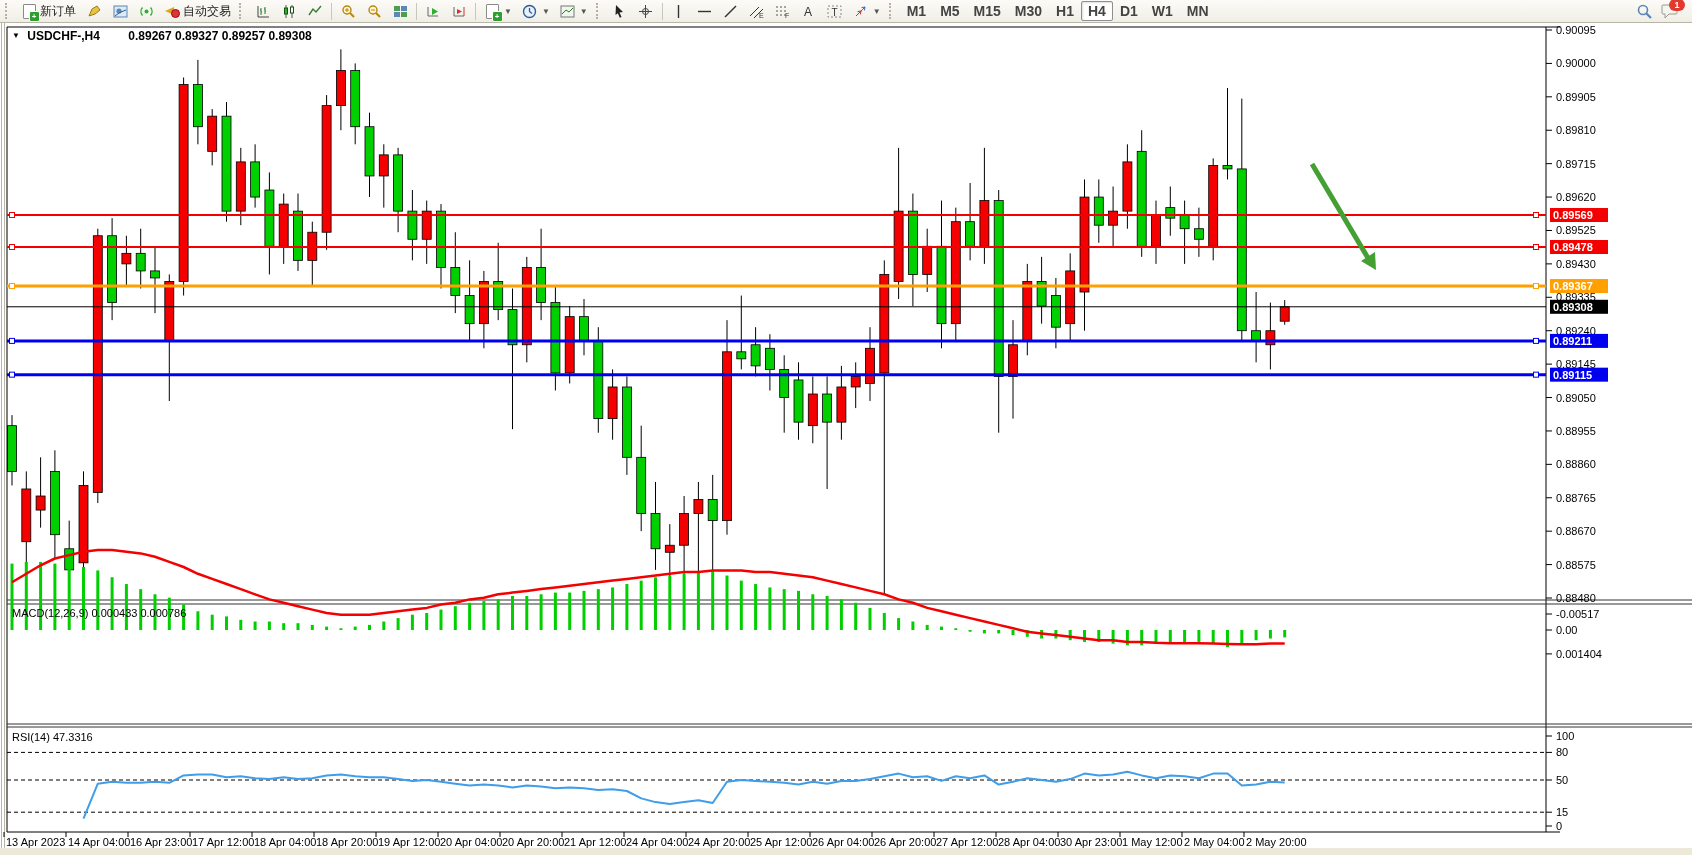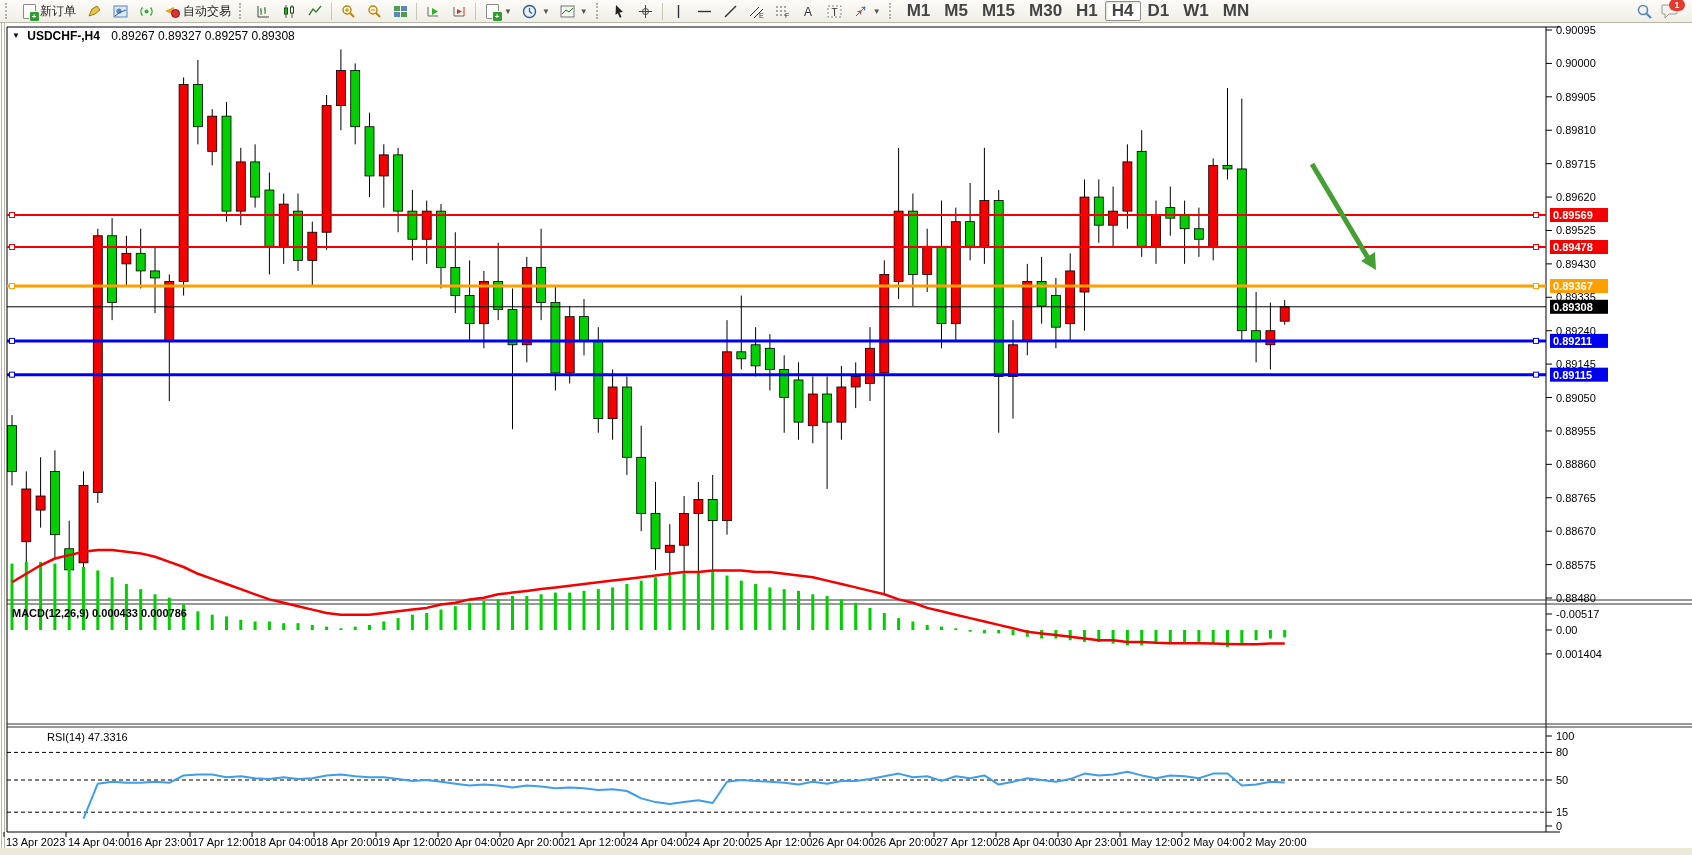--- a/index.html
+++ b/index.html
@@ -6,21 +6,21 @@
   #app{position:relative;width:1692px;height:855px;background:#fff;overflow:hidden;
        font-family:"Liberation Sans",sans-serif;}
   
   .toolbar{position:absolute;left:0;top:0;width:1692px;height:23px;z-index:3;
     background:linear-gradient(#fcfbf7,#efeee6);border-bottom:1px solid #b9b6a8;
     display:flex;align-items:center;padding:0 2px;box-sizing:border-box;}
   .grip{width:6px;height:16px;border-left:2px dotted #b5b2a5;margin:0 3px;}
   .sep{width:1px;height:17px;background:#c9c6ba;margin:0 3px;}
   .tbtn{display:flex;align-items:center;gap:3px;height:20px;padding:0 4px;border:1px solid transparent;
     background:transparent;font:12px "Liberation Sans",sans-serif;color:#222;cursor:default;border-radius:2px;}
-  .tbtn.tf{padding:0 6px;color:#444;font-size:17px;font-weight:bold;}
+  .tbtn.tf{padding:0 6px;color:#444;font-size:14px;font-weight:bold;}
   .tbtn.tf.active{background:#fff;border:1px solid #8f8f8f;box-shadow:inset 1px 1px 2px #0002;text-align:right;}
   .caret{font-size:8px;color:#555;margin-left:1px;}
   .ic{display:inline-flex;align-items:center;justify-content:center;width:16px;height:16px;position:relative;}
   .doc{width:11px;height:13px;background:#fff;border:1px solid #8a8a8a;border-radius:1px;position:relative;}
   .doc .plus{position:absolute;right:-5px;bottom:-4px;width:9px;height:9px;background:#2ca02c;color:#fff;
     font:bold 8px/9px "Liberation Sans",sans-serif;text-align:center;border-radius:2px;border:1px solid #fff;}
   .mega-tri{position:absolute;left:1px;top:4px;width:0;height:0;border-top:4px solid transparent;
     border-bottom:4px solid transparent;border-right:9px solid #e3a51e;}
   .mega-dot{position:absolute;right:0;bottom:1px;width:7px;height:7px;border-radius:50%;background:#d43a2f;border:1px solid #a02;}
   .badge{position:absolute;right:-5px;top:-4px;min-width:12px;height:12px;border-radius:7px;background:#e23b2e;
@@ -691,21 +691,21 @@
             <path d="M2 2 h13 a1 1 0 0 1 1 1 v7 a1 1 0 0 1 -1 1 h-7 l-4 4 v-4 h-2 a1 1 0 0 1 -1 -1 v-7 a1 1 0 0 1 1 -1" fill="#f4f4f0" stroke="#9a9a90"></path>
           </svg>
         <span class="badge">1</span>
       </span>
     </div>
   </div>
 
   <div class="overlay chart-title">
     <span class="tri">▼</span>
     <span>USDCHF-,H4</span>
-    <span style="font-weight:normal;margin-left:8px;">0.89267 0.89327 0.89257 0.89308</span>
+    <span style="font-weight:bold;margin-left:25px;">0.89267 0.89327 0.89257 0.89308</span>
   </div>
-  <div class="overlay ind-label" style="left:12px;top:607px;font-weight:bold;">
+  <div class="overlay ind-label" style="left:12px;top:607px;">
     <span>MACD(12,26,9)</span> <span>0.000433 0.000786</span>
   </div>
-  <div class="overlay ind-label" style="left:12px;top:731px;margin-left:35px;">
+  <div class="overlay ind-label" style="left:12px;top:731px;">
     <span>RSI(14)</span> <span>47.3316</span>
   </div>
 </div>
 
 </body></html>

